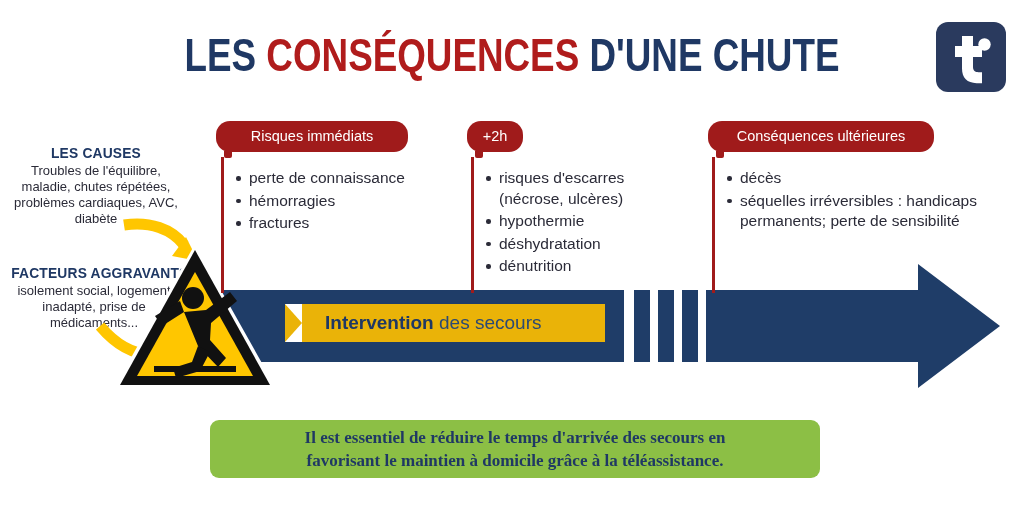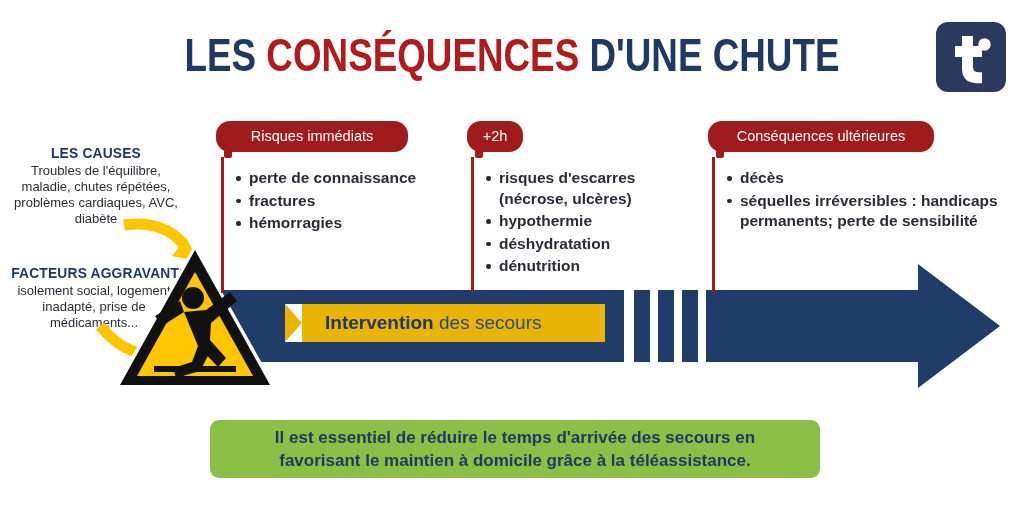--- a/index.html
+++ b/index.html
@@ -72,21 +72,21 @@
   .tl-label .nub{
     position:absolute;left:8px;bottom:-6px;width:8px;height:7px;
     background:#a01b1b;border-radius:0 0 2px 2px;
   }
   .tl-line{
     position:absolute;width:3px;background:#a01b1b;
   }
   .tl-list{
     position:absolute;
     font-size:15.5px;line-height:20.5px;color:#2b2b38;
-    margin:0;padding:0;list-style:none;font-weight:bold;
+    margin:0;padding:0;list-style:none;
   }
   .tl-list li{
     position:relative;padding-left:15px;margin:0 0 2px 0;
   }
   .tl-list li:before{
     content:"";position:absolute;left:2px;top:8px;
     width:4.5px;height:4.5px;border-radius:50%;background:#2b2b38;
   }
 
   
@@ -110,20 +110,21 @@
   }
   .interv .txt b{font-weight:bold;}
   .interv .txt i{font-style:normal;color:#2c4a73;}
 
   
   .callout{
     position:absolute;left:210px;top:420px;width:610px;height:58px;
     background:#8cbf45;border-radius:9px;
     display:flex;align-items:center;justify-content:center;
     text-align:center;
+    font-family:Liberation Serif, serif;
   }
   .callout p{
     margin:0;font-weight:bold;font-size:17px;line-height:23px;color:#1f3864;
   }
 </style>
 </head>
 <body>
 
 <div id="stage">
 
@@ -179,22 +180,22 @@
     </g>
   </svg>
 
   <div class="tl-label" style="left:216px;top:121px;width:192px;">
     <span>Risques immédiats</span>
     <span class="nub"></span>
   </div>
   <div class="tl-line" style="left:221px;top:157px;height:136px;"></div>
   <ul class="tl-list" style="left:234px;top:168px;width:210px;">
     <li>perte de connaissance</li>
+    <li>hémorragies</li>
     <li>fractures</li>
-    <li>hémorragies</li>
   </ul>
 
   <div class="tl-label" style="left:467px;top:121px;width:56px;">
     <span>+2h</span>
     <span class="nub"></span>
   </div>
   <div class="tl-line" style="left:471px;top:157px;height:136px;"></div>
   <ul class="tl-list" style="left:484px;top:168px;width:185px;">
     <li>risques d'escarres (nécrose, ulcères)</li>
     <li>hypothermie</li>

